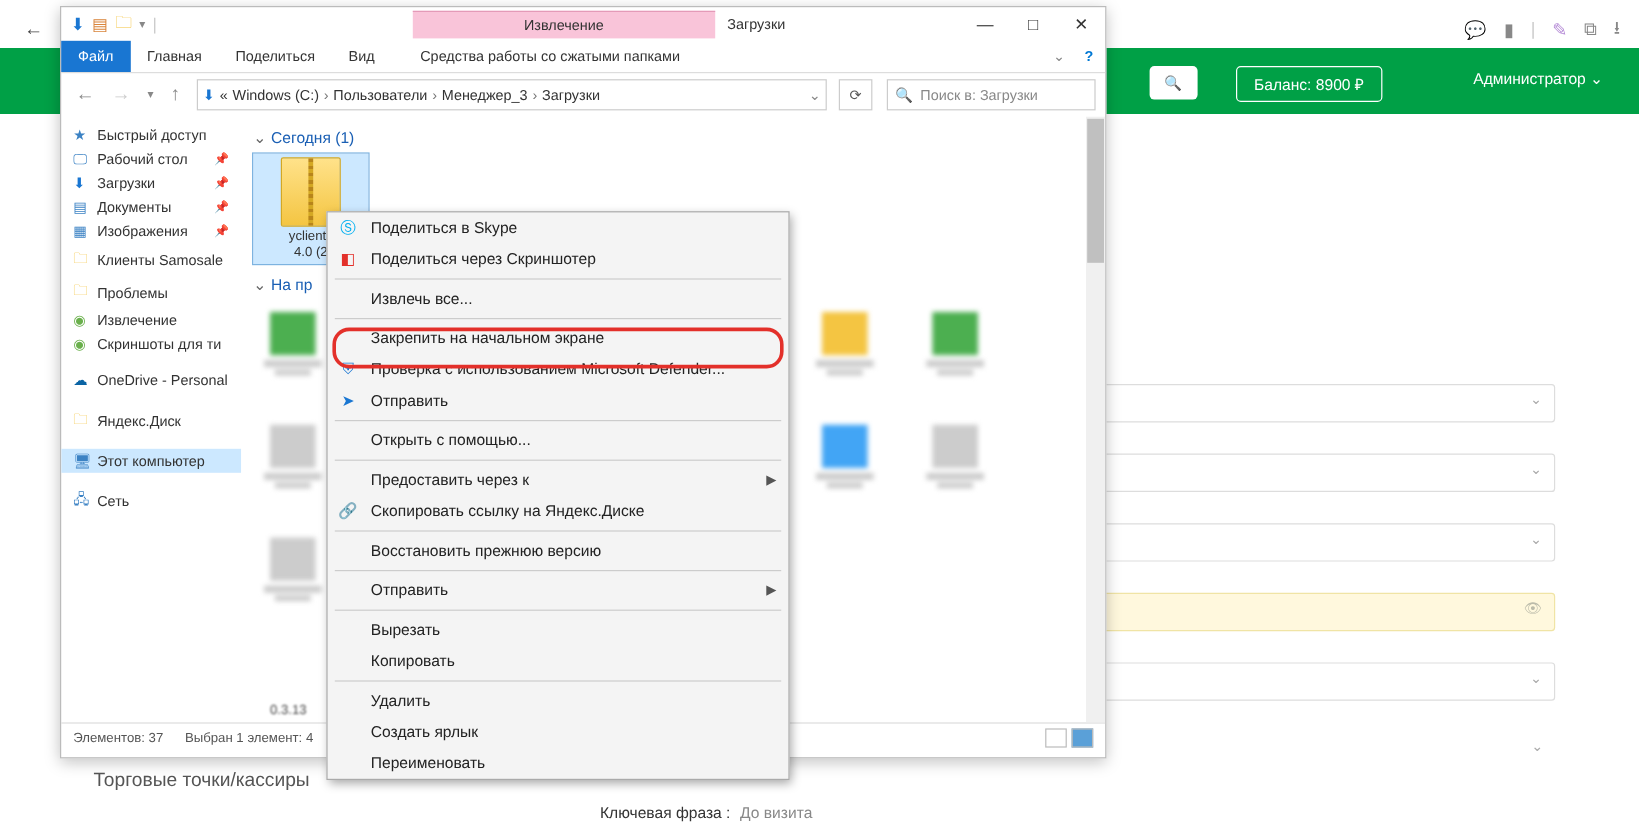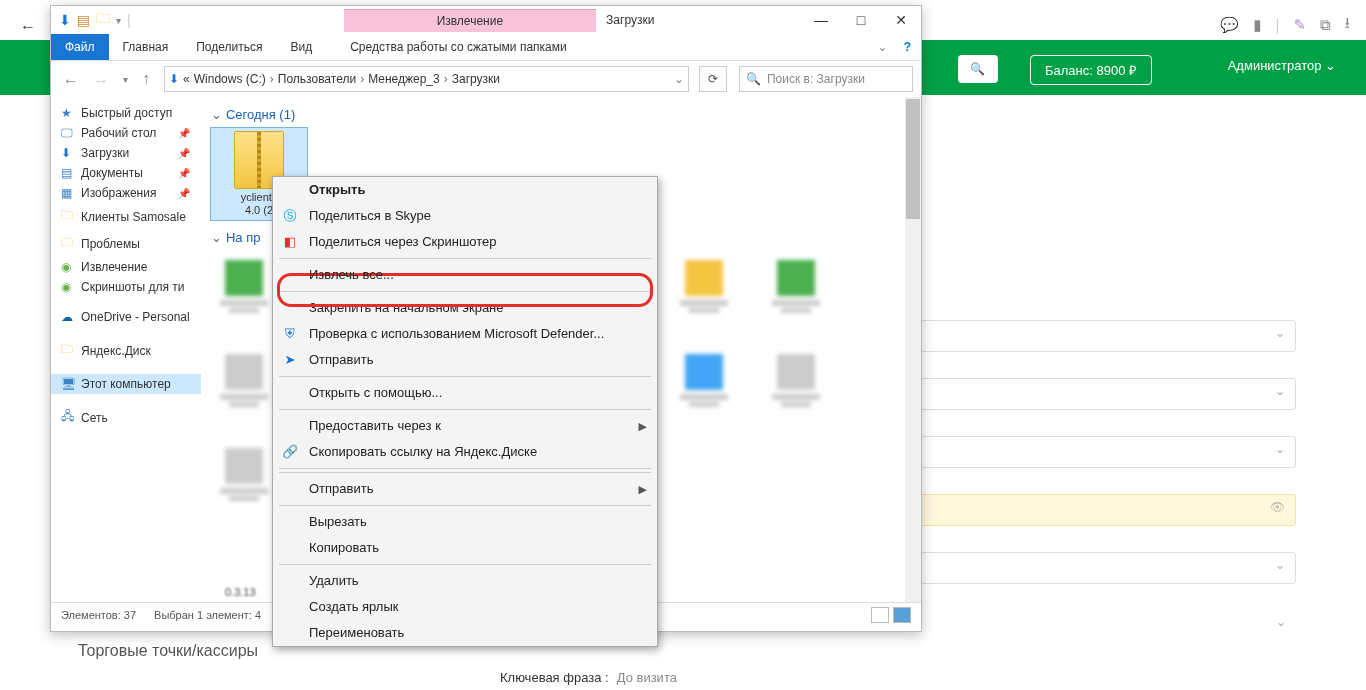--- a/index.html
+++ b/index.html
@@ -325,24 +325,20 @@
     <span>Выбран 1 элемент: 4</span>
     <div class="viewbtns">
         <span></span>
         <span style="background:#5aa0d8"></span>
       </div>
   </div>
 </div>
 
 <div class="ctx">
   <div class="row">
-      <span class="ico"></span>
-      <b>Открыть</b>
-    </div>
-  <div class="row">
       <span class="ico" style="color:#00aff0">Ⓢ</span>
       <span>Поделиться в Skype</span>
     </div>
   <div class="row">
       <span class="ico" style="color:#e3302a">◧</span>
       <span>Поделиться через Скриншотер</span>
     </div>
   <div class="sep"></div>
   <div class="row hl">
       <span class="ico"></span>
@@ -371,20 +367,24 @@
   <div class="row">
       <span class="ico"></span>
       <span>Предоставить через к</span>
       <span class="arr">▶</span>
     </div>
   <div class="row">
       <span class="ico" style="color:#888">🔗</span>
       <span>Скопировать ссылку на Яндекс.Диске</span>
     </div>
   <div class="sep"></div>
+  <div class="row">
+      <span class="ico"></span>
+      <span>Восстановить прежнюю версию</span>
+    </div>
   <div class="sep"></div>
   <div class="row">
       <span class="ico"></span>
       <span>Отправить</span>
       <span class="arr">▶</span>
     </div>
   <div class="sep"></div>
   <div class="row">
       <span class="ico"></span>
       <span>Вырезать</span>

